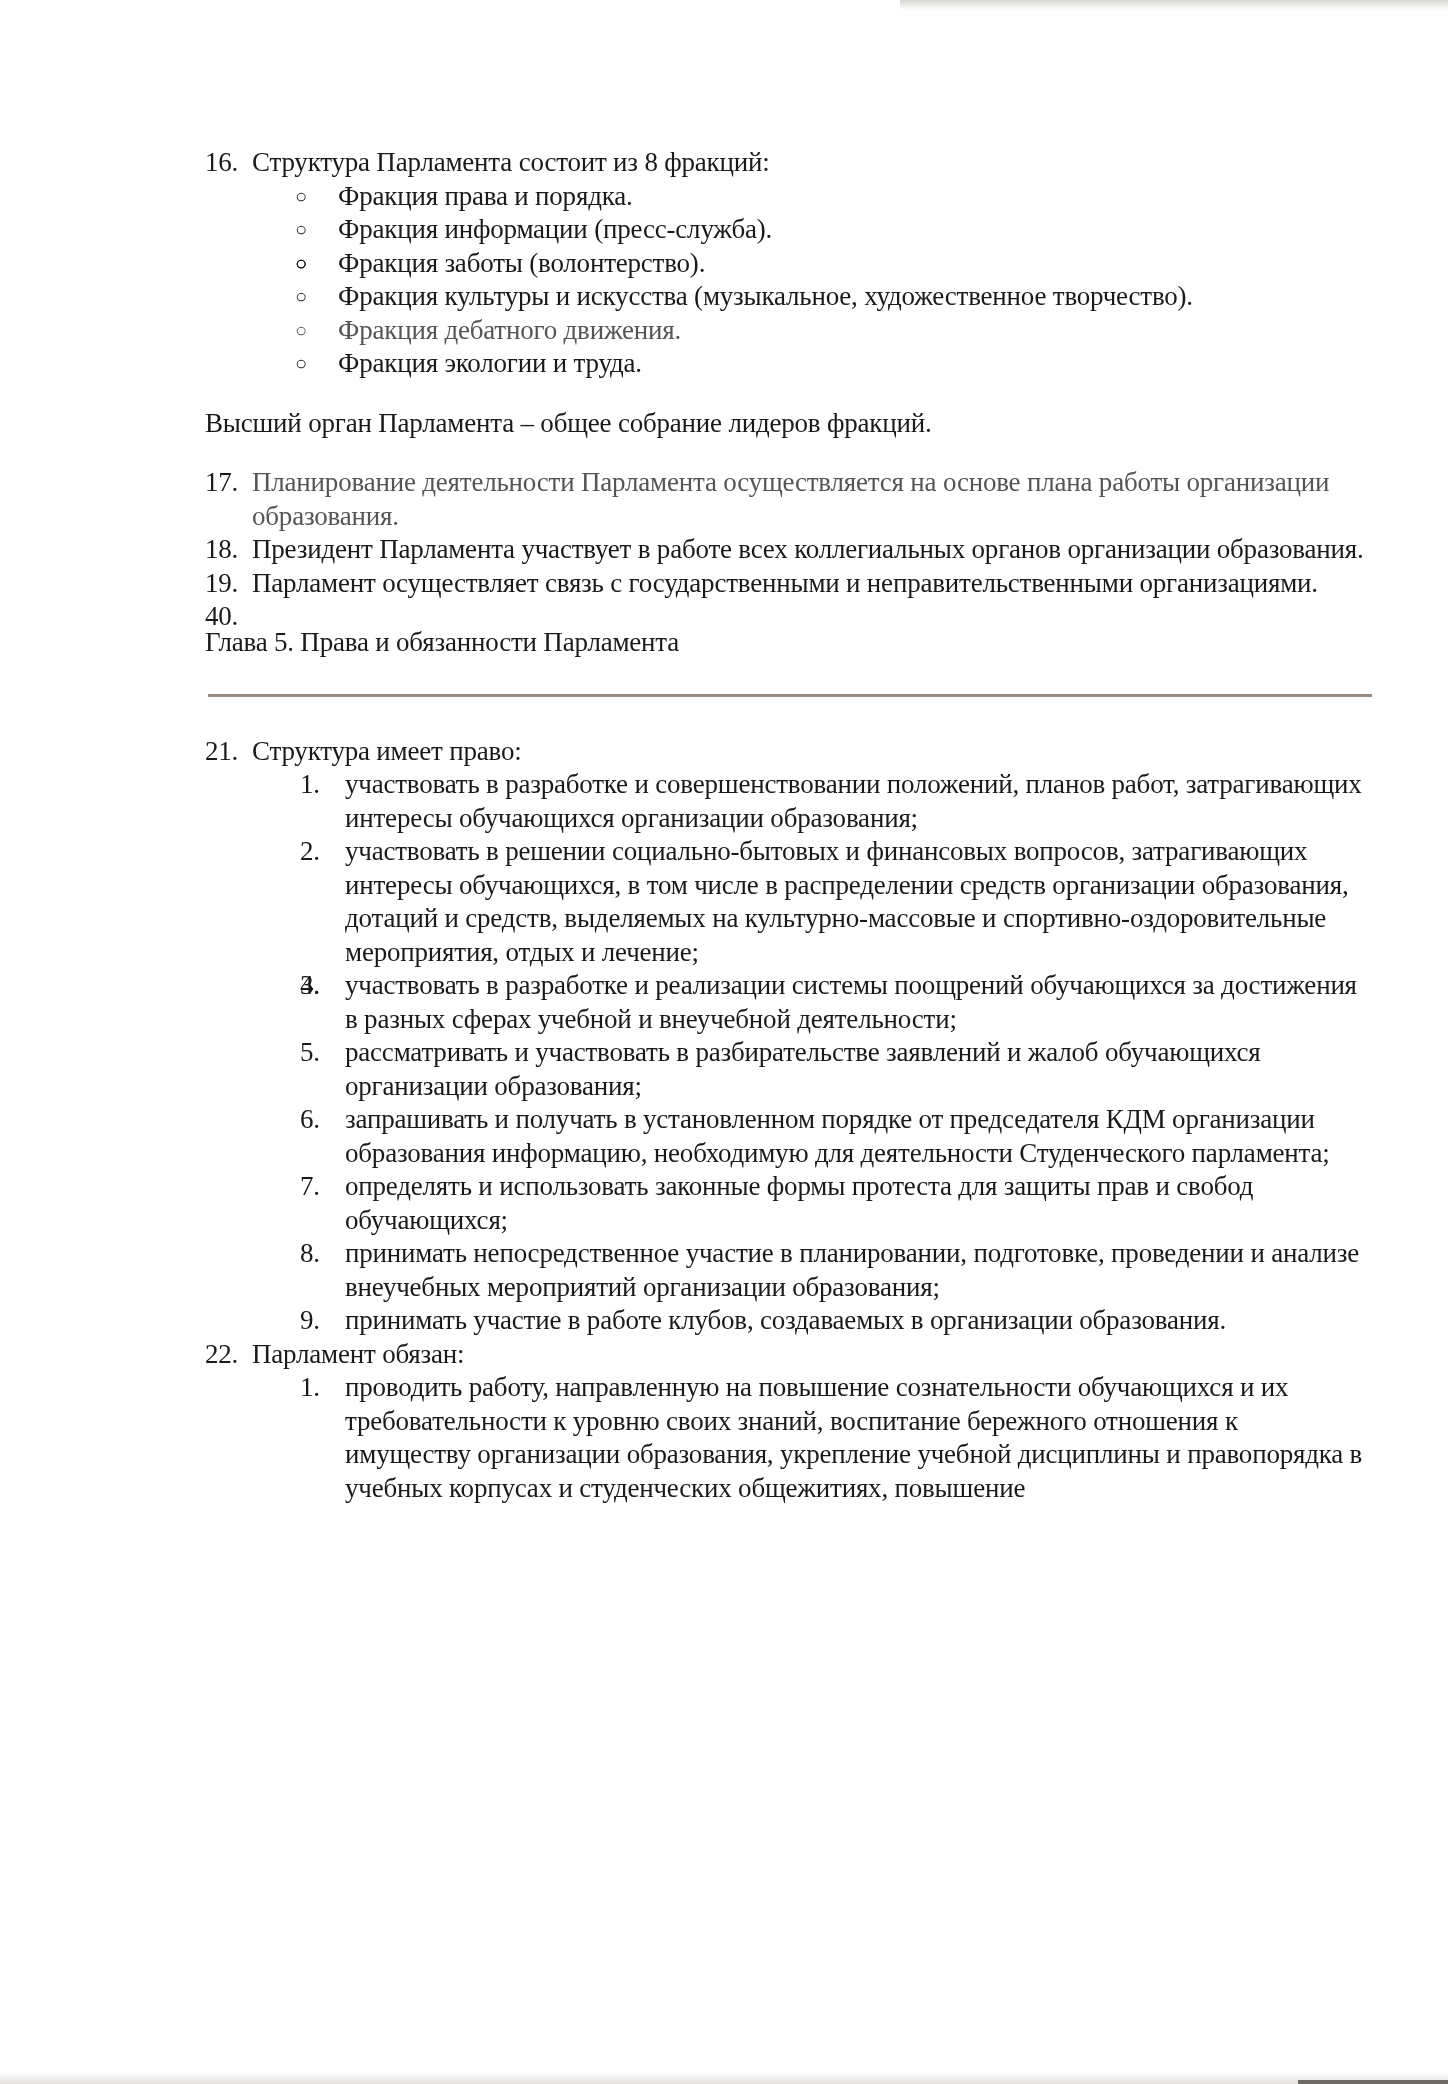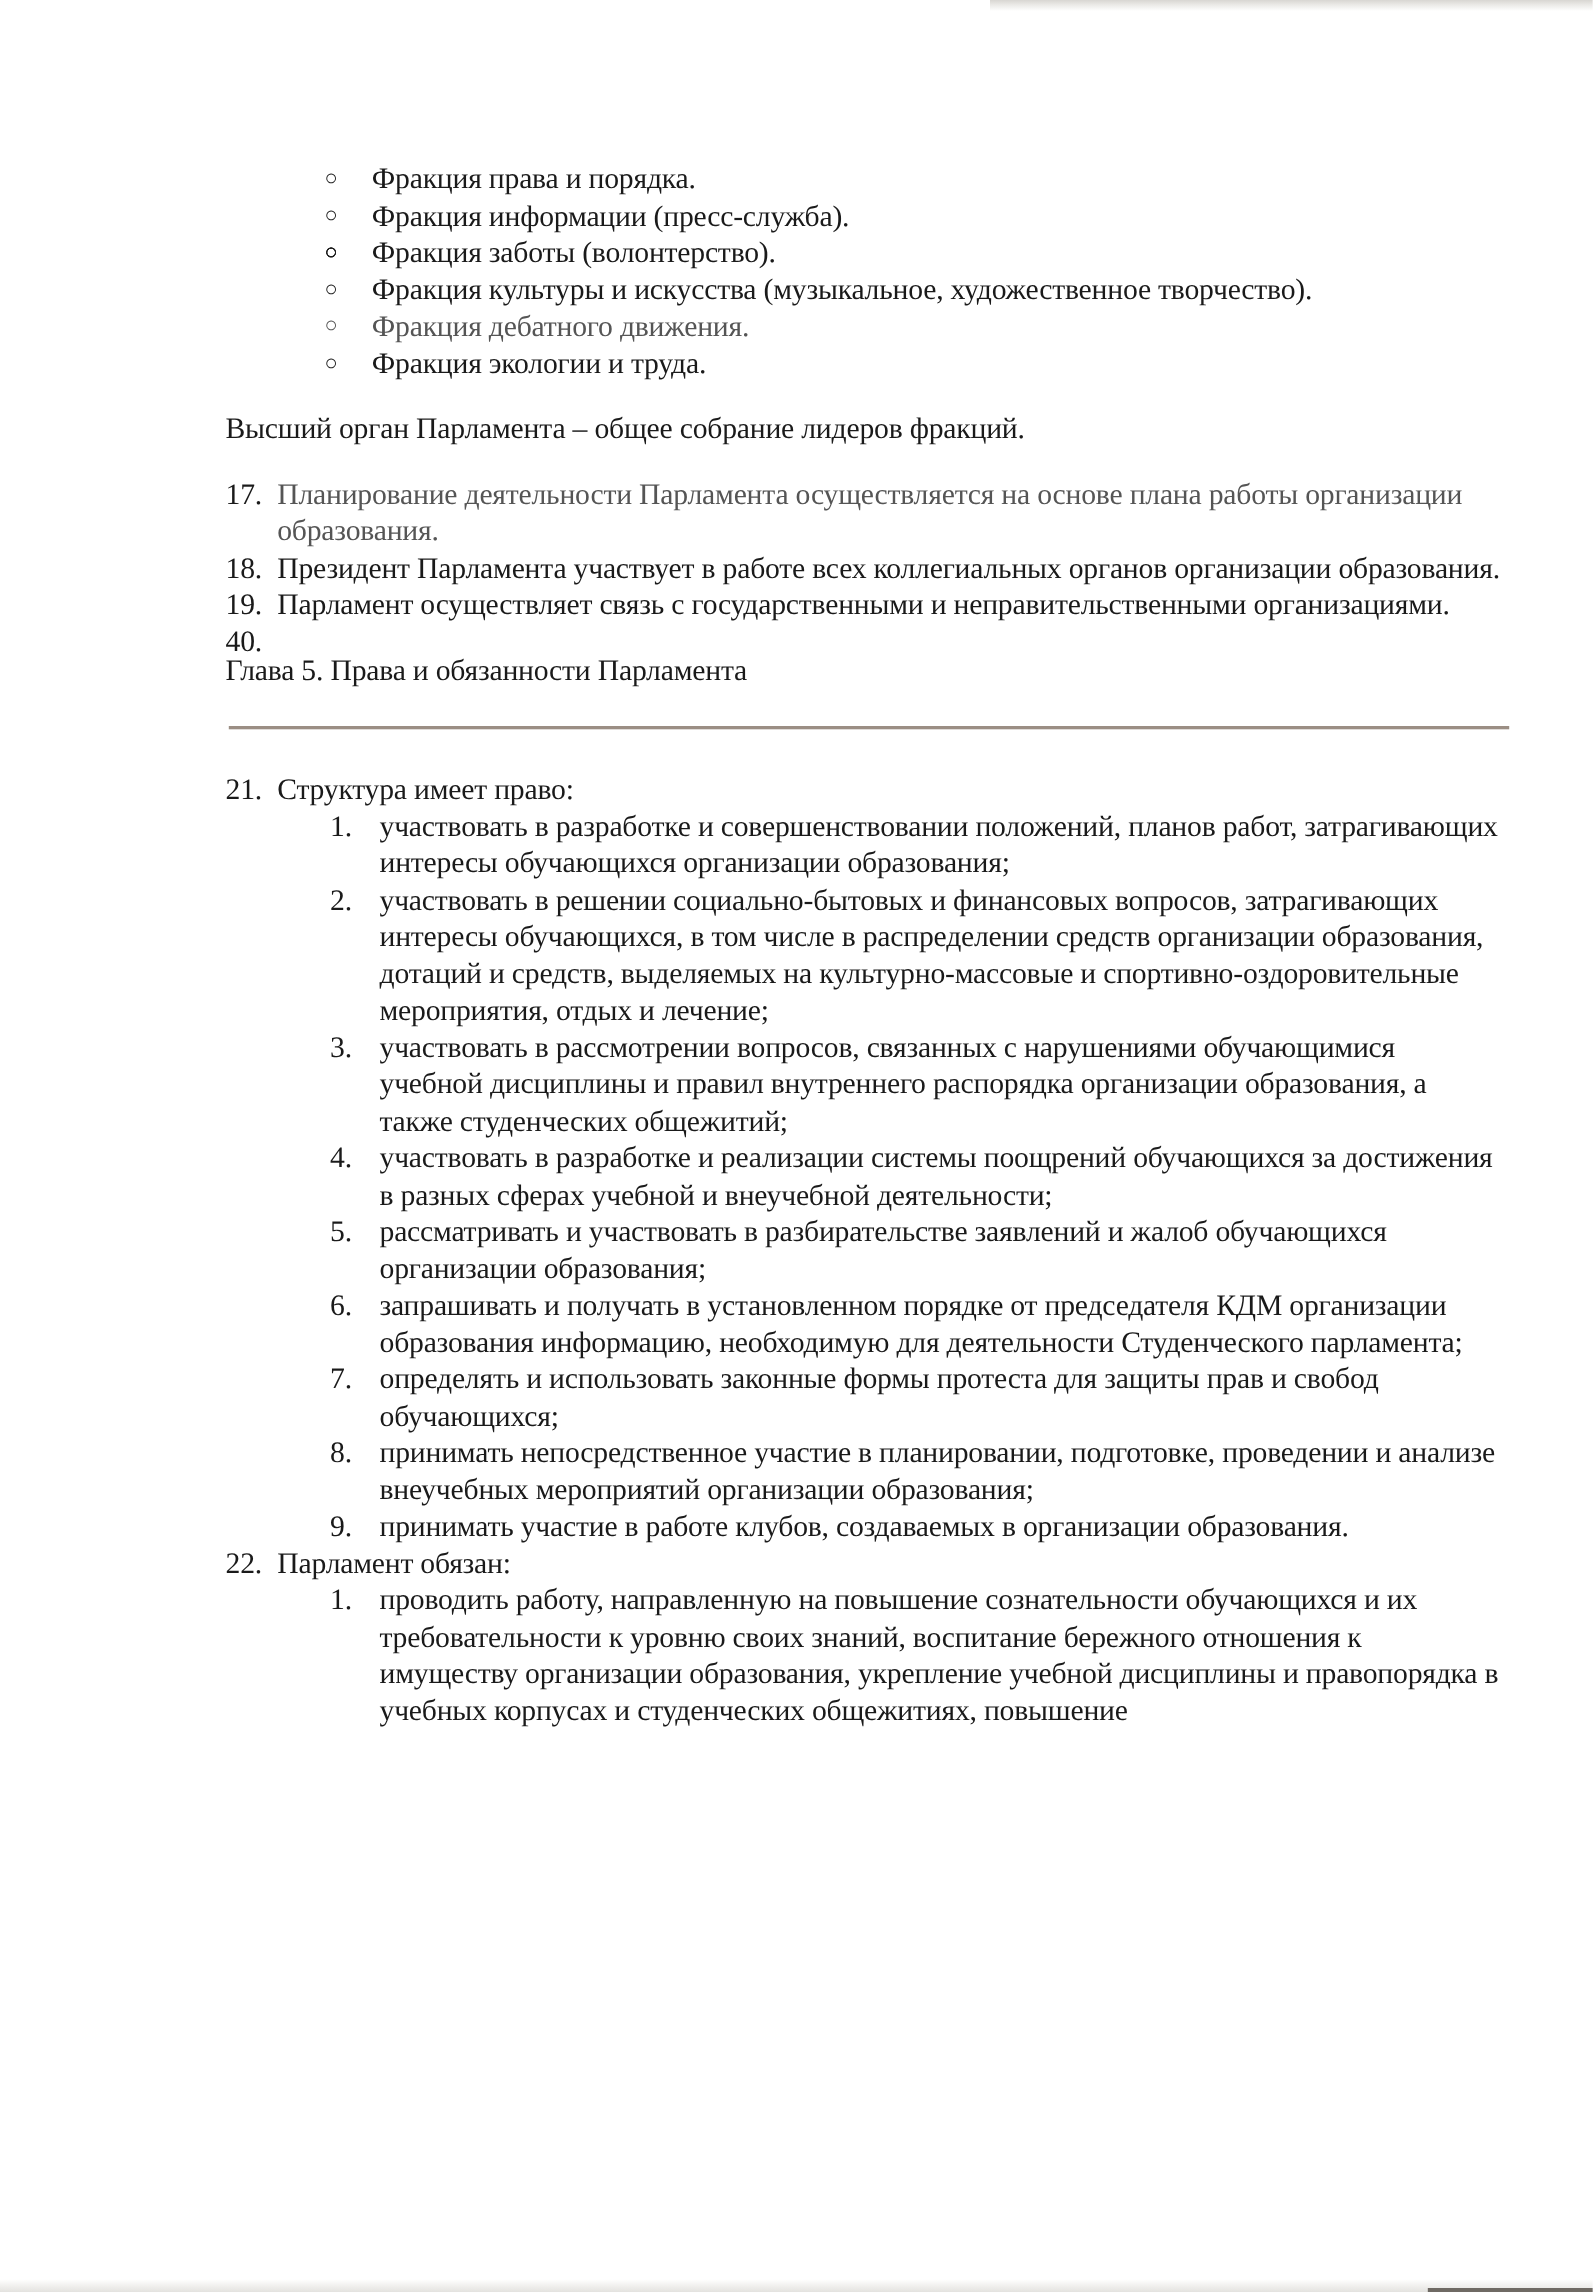--- a/index.html
+++ b/index.html
@@ -79,20 +79,24 @@
     }
     .heading { margin-top: 0; }
   </style>
 </head>
 <body>
 
 <div class="scan-top"></div>
 
 <div class="page">
 
+  <div class="num-item">
+    <span class="num">16.</span>
+    <span>Структура Парламента состоит из 8 фракций:</span>
+  </div>
   <ul class="bullets">
     <li><span class="bullet">○</span><span>Фракция права и порядка.</span></li>
     <li><span class="bullet">○</span><span>Фракция информации (пресс-служба).</span></li>
     <li><span class="bullet">○</span></li>
     <li><span class="bullet">○</span></li>
     <li><span class="bullet">○</span><span>Фракция заботы (волонтерство).</span></li>
     <li><span class="bullet">○</span><span>Фракция культуры и искусства (музыкальное, художественное творчество).</span></li>
     <li class="faded"><span class="bullet">○</span><span>Фракция дебатного движения.</span></li>
     <li><span class="bullet">○</span><span>Фракция экологии и труда.</span></li>
   </ul>
@@ -121,21 +125,21 @@
   <div class="heading">Глава 5. Права и обязанности Парламента</div>
   <div class="separator"></div>
 
   <div class="num-item">
     <span class="num">21.</span>
     <span>Структура имеет право:</span>
   </div>
   <ol class="sub-list">
     <li><span class="sub-num">1.</span><span>участвовать в разработке и совершенствовании положений, планов работ, затрагивающих интересы обучающихся организации образования;</span></li>
     <li><span class="sub-num">2.</span><span>участвовать в решении социально-бытовых и финансовых вопросов, затрагивающих интересы обучающихся, в том числе в распределении средств организации образования, дотаций и средств, выделяемых на культурно-массовые и спортивно-оздоровительные мероприятия, отдых и лечение;</span></li>
-    <li><span class="sub-num">3.</span><span>участвовать в рассмотрении вопросов, связанных с нарушениями обучающимися учебной дисциплины и правил внутреннего распорядка организации образования, а также студенческих общежитий;</span></li>
+    <li><span class="sub-num">3.</span></li>
     <li><span class="sub-num">4.</span><span>участвовать в разработке и реализации системы поощрений обучающихся за достижения в разных сферах учебной и внеучебной деятельности;</span></li>
     <li><span class="sub-num">5.</span><span>рассматривать и участвовать в разбирательстве заявлений и жалоб обучающихся организации образования;</span></li>
     <li><span class="sub-num">6.</span><span>запрашивать и получать в установленном порядке от председателя КДМ организации образования информацию, необходимую для деятельности Студенческого парламента;</span></li>
     <li><span class="sub-num">7.</span><span>определять и использовать законные формы протеста для защиты прав и свобод обучающихся;</span></li>
     <li><span class="sub-num">8.</span><span>принимать непосредственное участие в планировании, подготовке, проведении и анализе внеучебных мероприятий организации образования;</span></li>
     <li><span class="sub-num">9.</span><span>принимать участие в работе клубов, создаваемых в организации образования.</span></li>
   </ol>
 
   <div class="num-item">
     <span class="num">22.</span>

